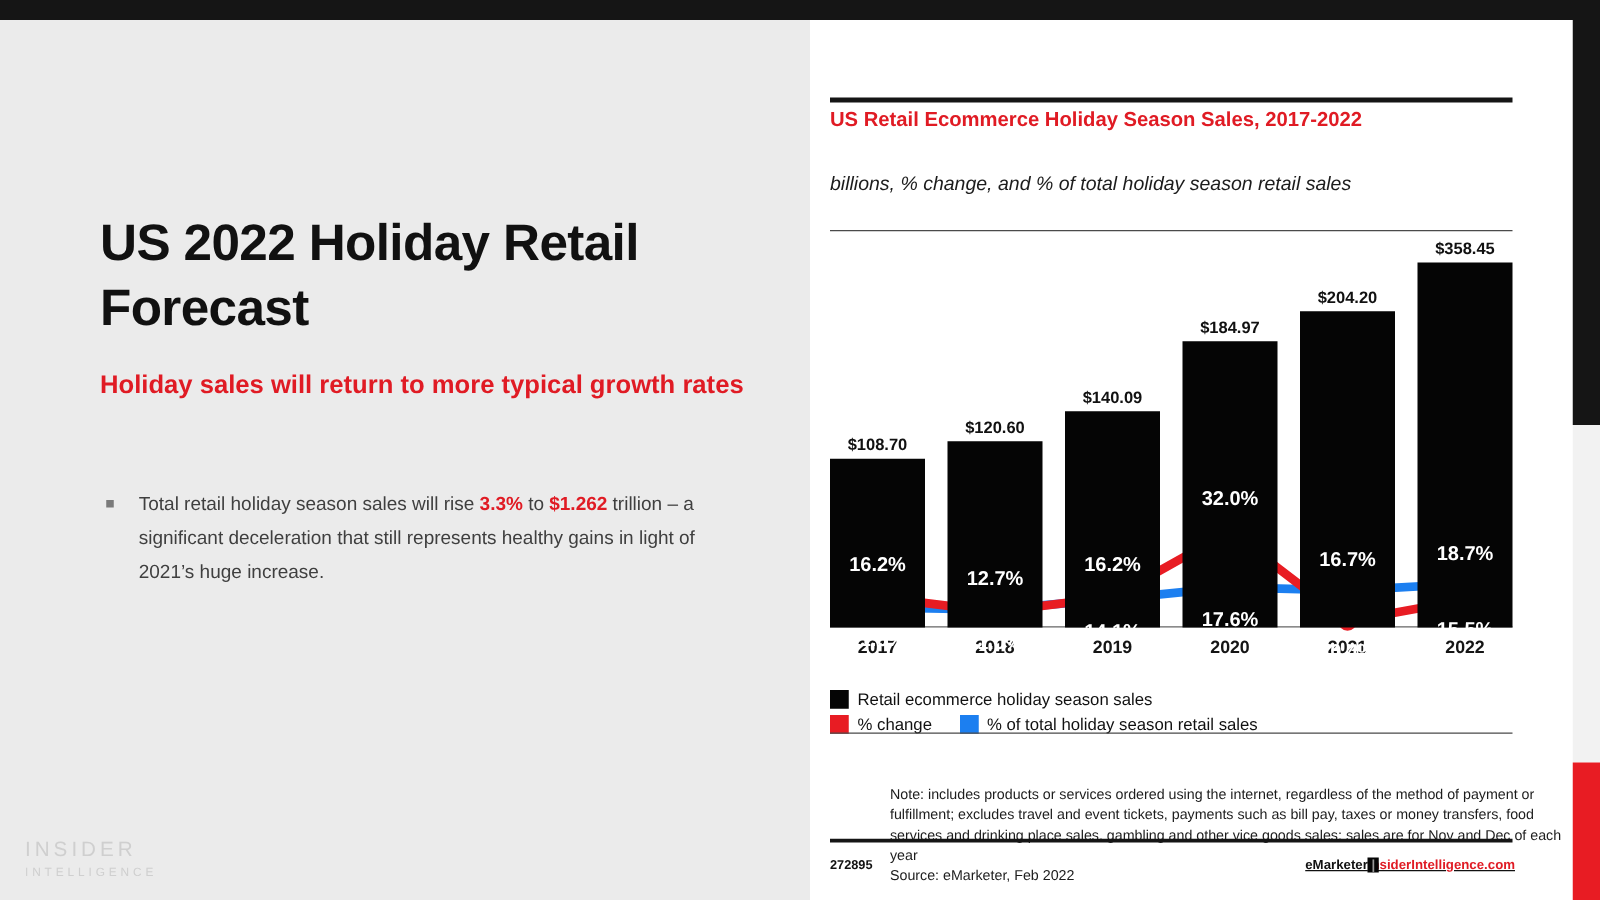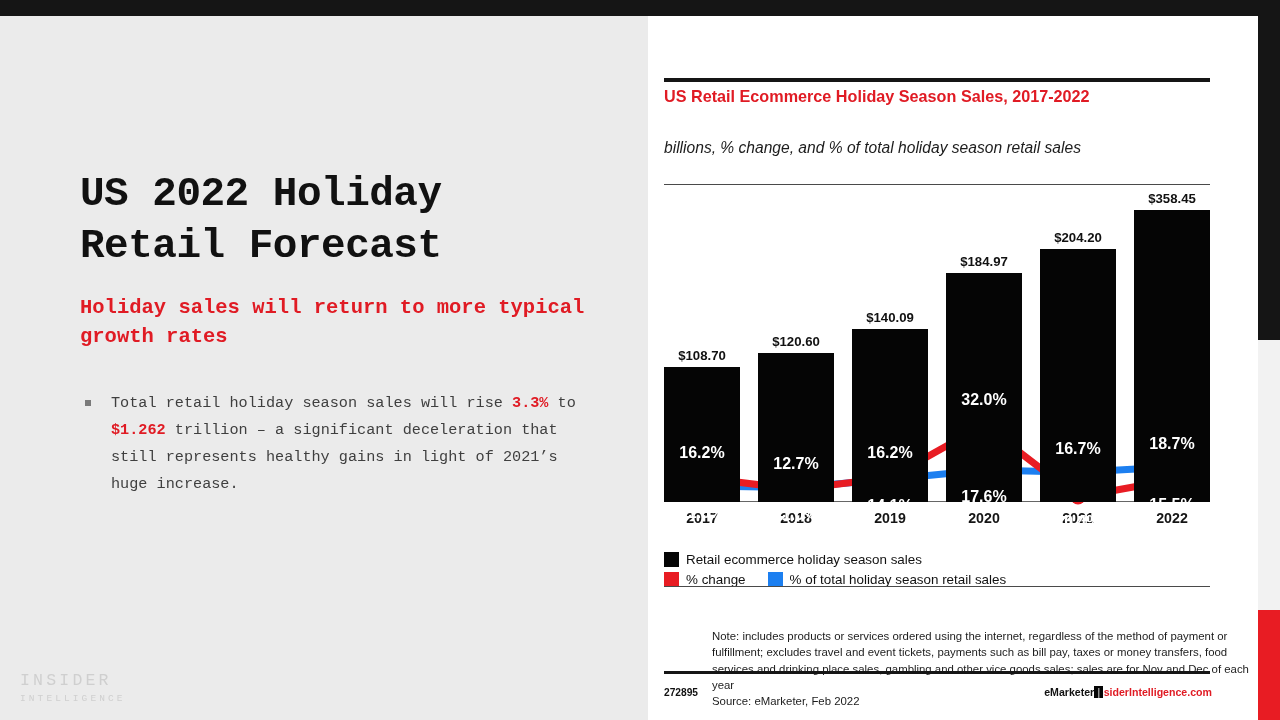--- a/index.html
+++ b/index.html
@@ -16,21 +16,20 @@
   .edge-black { position: absolute; right: 0; top: 16px; width: 22px; height: 324px; background: #151515; }
   .edge-gray  { position: absolute; right: 0; top: 340px; width: 22px; height: 270px; background: #f2f2f2; }
   .edge-red   { position: absolute; right: 0; top: 610px; width: 22px; height: 110px; background: #e81c23; }
 
   
   .left-panel {
     position: absolute; left: 0; top: 16px;
     width: 648px; height: 704px;
     background: #ebebeb;
     padding: 0;
-    font-family: Liberation Mono, monospace;
   }
   .headline {
     position: absolute; left: 80px; top: 152px;
     width: 520px;
     font-size: 41px; font-weight: bold; line-height: 1.28;
     color: #111111; letter-spacing: -0.5px;
   }
   .subhead {
     position: absolute; left: 80px; top: 278px;
     width: 520px;
@@ -110,21 +109,21 @@
 
   .note {
     position: absolute; left: 16px; top: 612px; width: 548px;
     font-size: 11.4px; line-height: 1.43; color: #1c1c1c; margin-left: 48px;
   }
   .footer {
     position: absolute; left: 16px; top: 670px; width: 548px;
     display: flex; justify-content: space-between; align-items: baseline;
   }
   .f-id  { font-size: 10.2px; font-weight: bold; color: #111; }
-  .f-br  { font-size: 10.6px; font-weight: bold; color: #111; }
+  .f-br  { font-size: 10.6px; font-weight: bold; color: #111; text-decoration: underline; }
   .f-br .red { color: #e01b24; }
   .f-br .bar { color: #999; padding: 0 3px; }
 </style>
 </head>
 <body>
 
 <div class="top-band"></div>
 <div class="edge-black"></div>
 <div class="edge-gray"></div>
 <div class="edge-red"></div>

